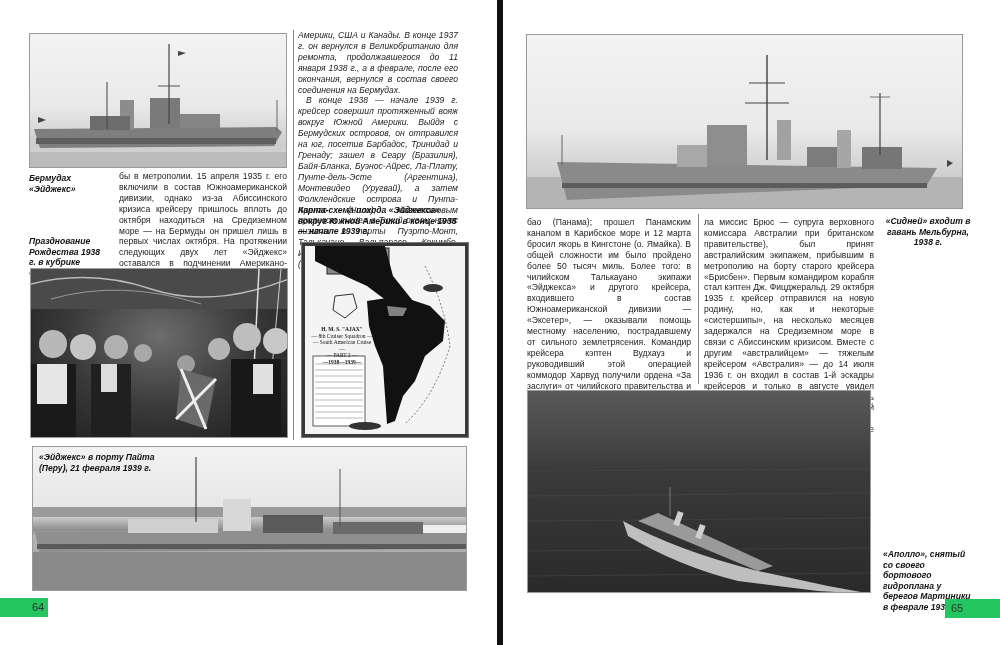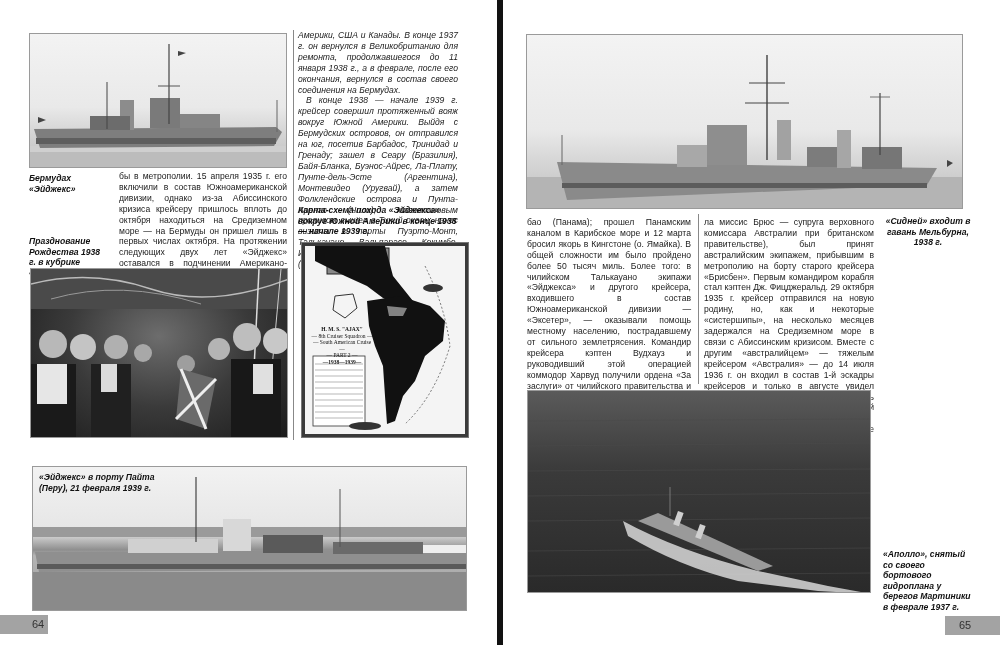--- a/index.html
+++ b/index.html
@@ -11,21 +11,21 @@
   .page-right { left: 503px; width: 497px; }
   .spine { position: absolute; left: 497px; top: 0; width: 6px; height: 645px; background: #111; }
 
   .photo { position: absolute; border: 1px solid #9a9a9a; overflow: hidden; }
   .caption { position: absolute; font-style: italic; font-weight: bold; font-size: 8.6px; line-height: 10.6px; color: #111; }
   .text-col { position: absolute; font-size: 8.6px; line-height: 10.9px; text-align: justify; color: #1a1a1a; }
   .text-col p { text-indent: 0; }
   .text-col p.indent { text-indent: 8px; }
   .col-rule { position: absolute; width: 1px; background: #888; }
 
-  .page-num { position: absolute; height: 19px; background: #a3a3a3; font-size: 11px; line-height: 19px; color: #333; margin-top: 17px; }
+  .page-num { position: absolute; height: 19px; background: #22c55e; font-size: 11px; line-height: 19px; color: #333; }
 
   
   .sky-light { background: linear-gradient(#f3f3f3 0%, #e9e9e9 55%, #d9d9d9 70%, #bdbdbd 100%); }
   .sea-dark { background: linear-gradient(#5a5a5a 0%, #3a3a3a 40%, #2a2a2a 100%); }
   .party { background: radial-gradient(ellipse at 50% 40%, #6d6d6d 0%, #3a3a3a 50%, #1b1b1b 100%); }
   .map-bg { background: #f4f4f4; border: 3px solid #3a3a3a; outline: 1px solid #777; }
 </style>
 </head>
 <body>
 
@@ -120,21 +120,21 @@
     </svg>
     <div style="position:absolute; left:6px; top:80px; width:62px; font-family:'Liberation Serif',serif; font-size:5.5px; line-height:6.5px; text-align:center; color:#111;">
       <div style="font-weight:bold;">H. M. S. "AJAX"</div>
       <div>— 8th Cruiser Squadron —</div>
       <div>— South American Cruise —</div>
       <div>— PART 2 —</div>
       <div style="font-weight:bold;">—1938—1939—</div>
     </div>
   </div>
 
-  <div class="photo" style="left:32px; top:446px; width:435px; height:145px; background:linear-gradient(#f2f2f2 0%, #e6e6e6 45%, #8e8e8e 58%, #b5b5b5 62%, #9a9a9a 100%);margin-top:20px;">
+  <div class="photo" style="left:32px; top:446px; width:435px; height:145px; background:linear-gradient(#f2f2f2 0%, #e6e6e6 45%, #8e8e8e 58%, #b5b5b5 62%, #9a9a9a 100%);">
     <svg width="435" height="145" viewBox="0 0 435 145">
       <rect x="0" y="60" width="435" height="10" fill="#9a9a9a"></rect>
       <rect x="0" y="105" width="435" height="40" fill="#8a8a8a"></rect>
       <polygon points="2,85 435,83 435,102 6,105" fill="#8f8f8f"></polygon>
       <rect x="4" y="97" width="430" height="5" fill="#5a5a5a"></rect>
       <rect x="95" y="72" width="90" height="14" fill="#d0d0d0"></rect>
       <rect x="190" y="52" width="28" height="32" fill="#d8d8d8"></rect>
       <rect x="230" y="68" width="60" height="18" fill="#5a5a5a"></rect>
       <rect x="300" y="75" width="90" height="12" fill="#6a6a6a"></rect>
       <line x1="163" y1="10" x2="163" y2="75" stroke="#444" stroke-width="1.2"></line>
@@ -200,14 +200,14 @@
       <path d="M95,130 Q150,160 230,180 L300,195 L344,203 L290,200 L210,190 Q150,175 100,145 Z" fill="#d8d8d8" opacity="0.85"></path>
       <path d="M110,130 L230,180 L245,175 L130,122 Z" fill="#9a9a9a"></path>
       <rect x="150" y="120" width="6" height="14" fill="#cfcfcf" transform="rotate(20 150 120)"></rect>
       <rect x="172" y="133" width="6" height="14" fill="#cfcfcf" transform="rotate(20 172 133)"></rect>
       <line x1="142" y1="96" x2="142" y2="125" stroke="#888" stroke-width="0.8"></line>
     </svg>
   </div>
 
   <div class="caption" style="left:380px; top:549px; width:90px;">«Аполло», снятый со своего бортового гидроплана у берегов Мартиники в феврале 1937 г.</div>
 
-  <div class="page-num" style="left:442px; top:599px; width:55px; padding-left:14px;">65</div>
+  <div class="page-num" style="left:442px; top:599px; width:55px; padding-left:6px;">65</div>
 </div>
 
 </body></html>

